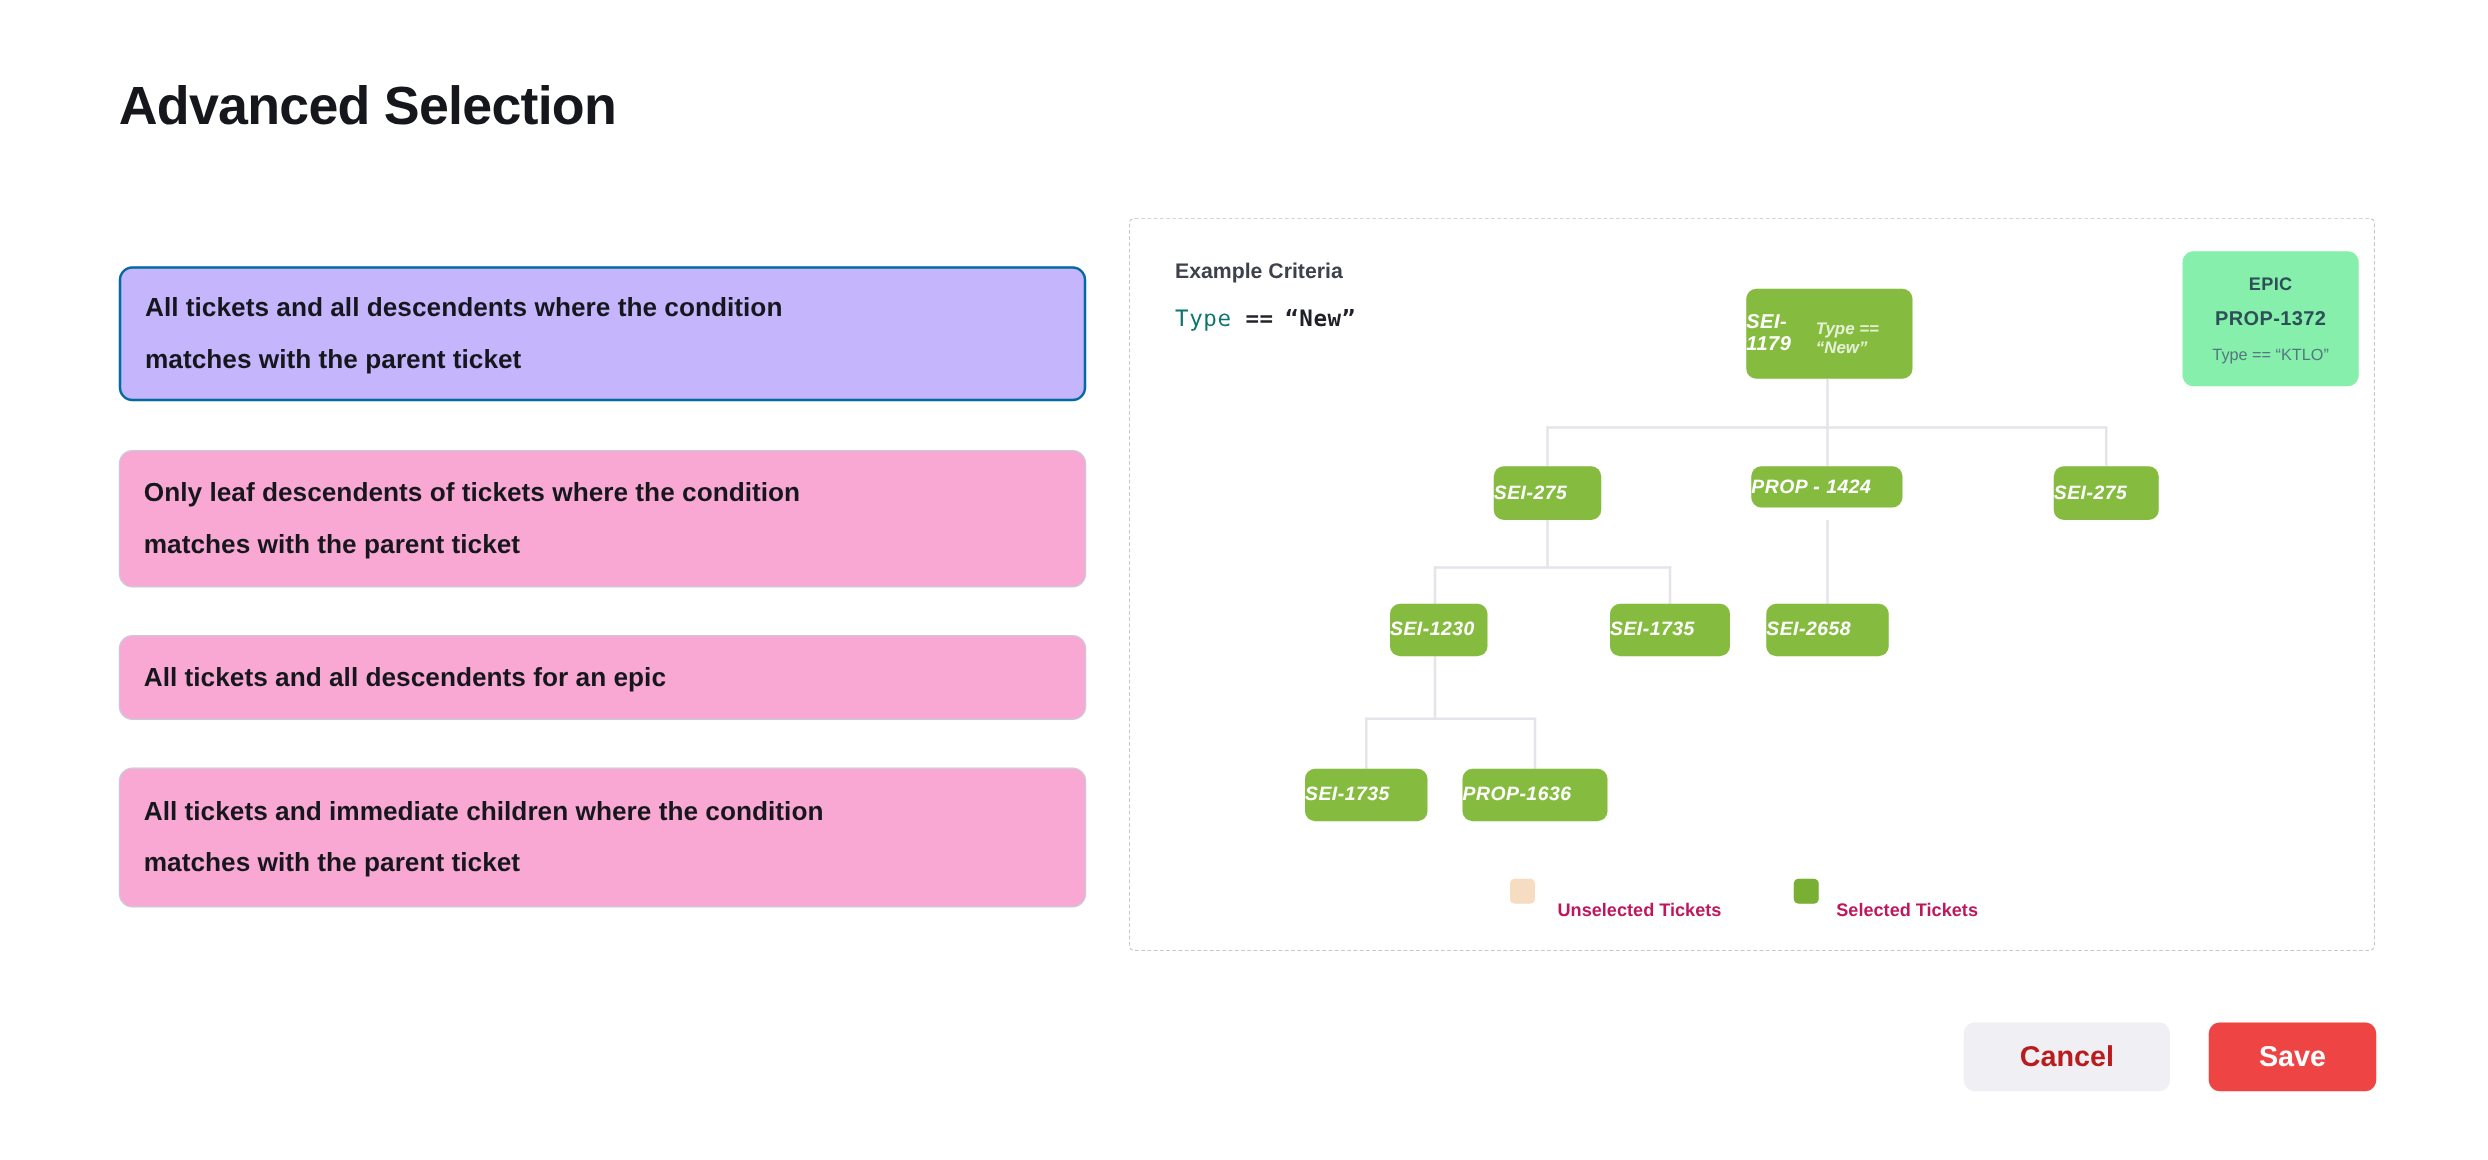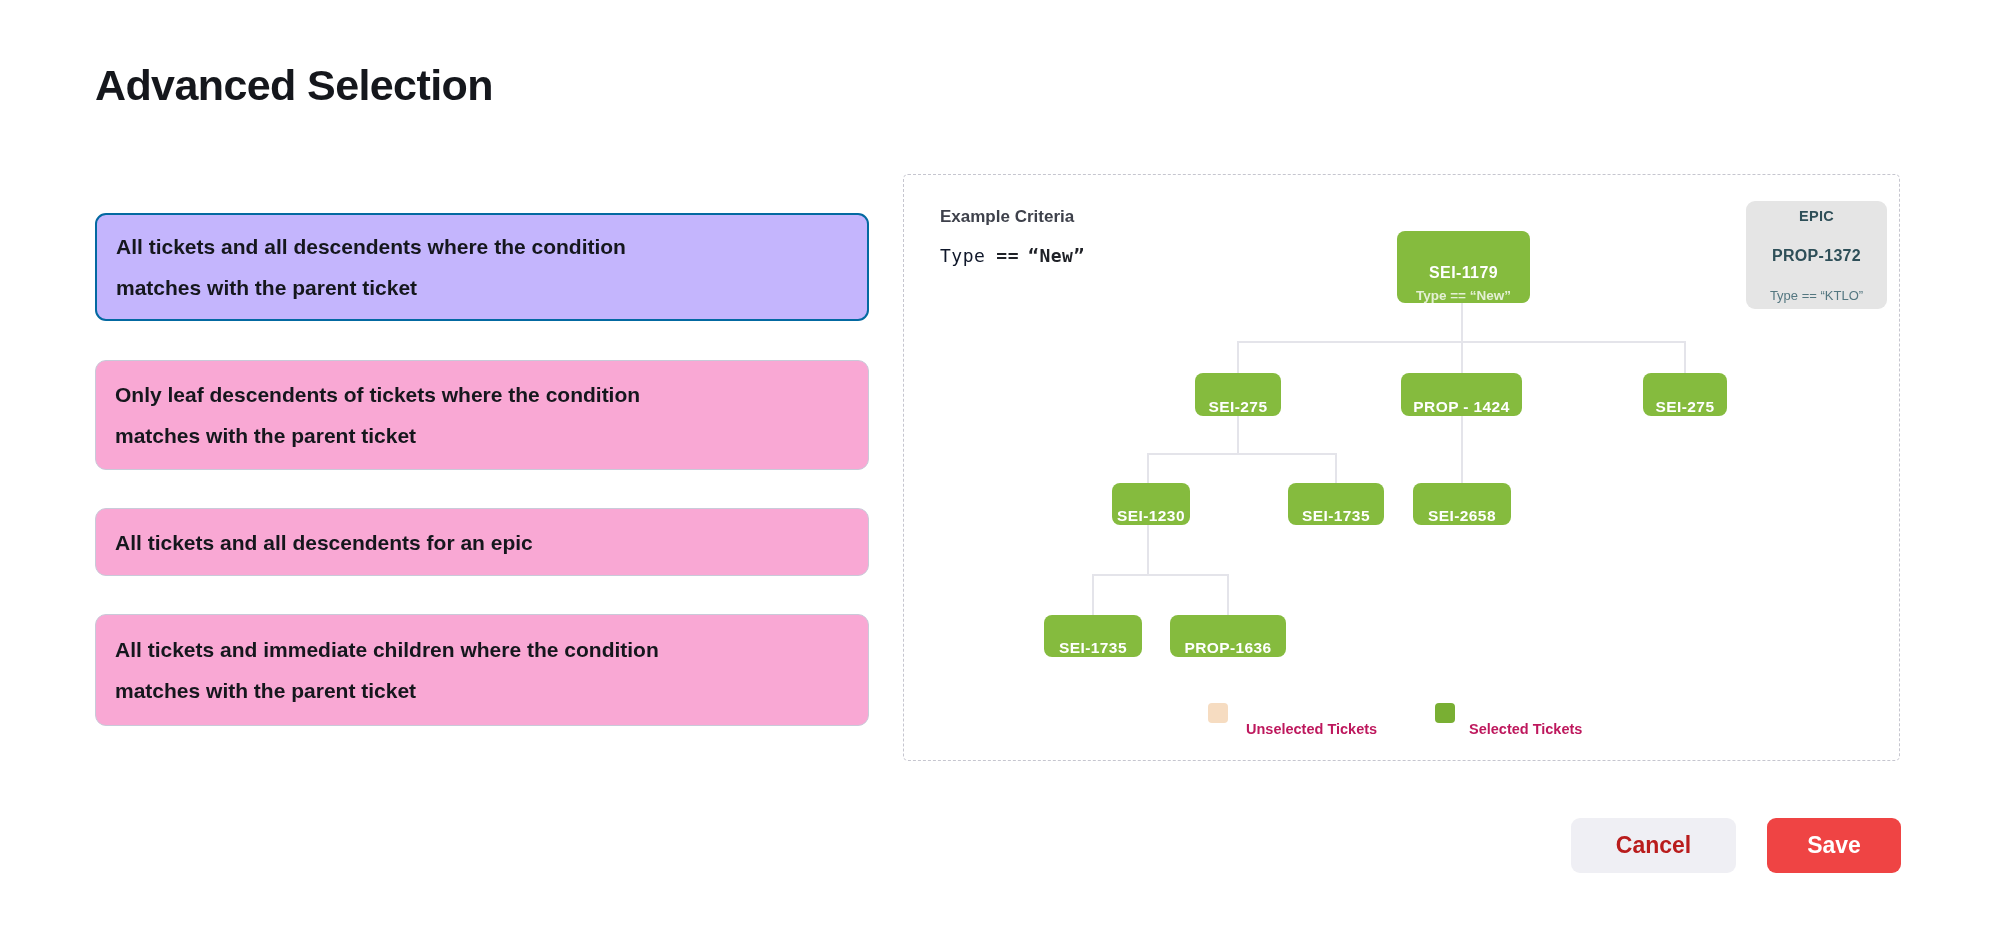--- a/index.html
+++ b/index.html
@@ -47,47 +47,47 @@
   }
   .criteria-label {
     position:absolute; left:36px; top:32px;
     font-size:17px; font-weight:600; color:#3e414b;
   }
   .criteria-code {
     position:absolute; left:36px; top:70px;
     font-family:"DejaVu Sans Mono","Liberation Mono",monospace;
     font-size:18px; letter-spacing:0.5px;
   }
-  .code-field { color:#0f172a; font-weight:500;margin-top:12px; }
+  .code-field { color:#0f766e; font-weight:500;margin-top:12px; }
   .code-op    { color:#1f2127; font-weight:700; margin-left:11px; }
   .code-val   { color:#1f2127; font-weight:700; margin-left:9px; }
   
   .epic-card {
     position:absolute; left:842px; top:26px; width:141px; height:108px;
-    background:#e5e5e5; border-radius:9px;
-    display:flex; flex-direction:column; align-items:center; justify-content:center; gap:23px;
+    background:#86efac; border-radius:9px;
+    display:flex; flex-direction:column; align-items:center; justify-content:center; gap:11px;
   }
   .epic-line1 { font-size:14.5px; font-weight:700; color:#2e4f58; letter-spacing:0.3px; }
   .epic-line2 { font-size:16px;   font-weight:700; color:#2e4f58; letter-spacing:0.3px; }
   .epic-line3 { font-size:13px;   font-weight:400; color:#547780; }
   
   .tline { position:absolute; background:#e4e4ea; }
   .v { width:1.5px; }
   .h { height:1.5px; }
   
   .node {
     position:absolute; background:#85bb3e; border-radius:8px; color:#ffffff;
-    display:flex; flex-direction:column; align-items:center; justify-content:flex-end;
+    display:flex; flex-direction:row; align-items:center; justify-content:flex-start;font-style:italic;
   }
   .node .node-label { font-size:15.5px; font-weight:700; letter-spacing:0.4px; }
   .node .node-cond  { font-size:13.5px; font-weight:600; color:rgba(255,255,255,0.78); margin-top:6px; }
   .n-root { left:493px; top:56px;  width:133px; height:72px; }
   .n-root .node-label { font-size:16px; }
   .n-l2a  { left:291px; top:198px; width:86px;  height:43px; }
-  .n-l2b  { left:497px; top:198px; width:121px; height:43px; }
+  .n-l2b  { left:497px; top:198px; width:121px; height:33px; }
   .n-l2c  { left:739px; top:198px; width:84px;  height:43px; }
   .n-l3a  { left:208px; top:308px; width:78px;  height:42px; }
   .n-l3b  { left:384px; top:308px; width:96px;  height:42px; }
   .n-l3c  { left:509px; top:308px; width:98px;  height:42px; }
   .n-l4a  { left:140px; top:440px; width:98px;  height:42px; }
   .n-l4b  { left:266px; top:440px; width:116px; height:42px; }
   
   .legend-swatch {
     position:absolute; top:528px; width:20px; height:20px; border-radius:4px;
   }

